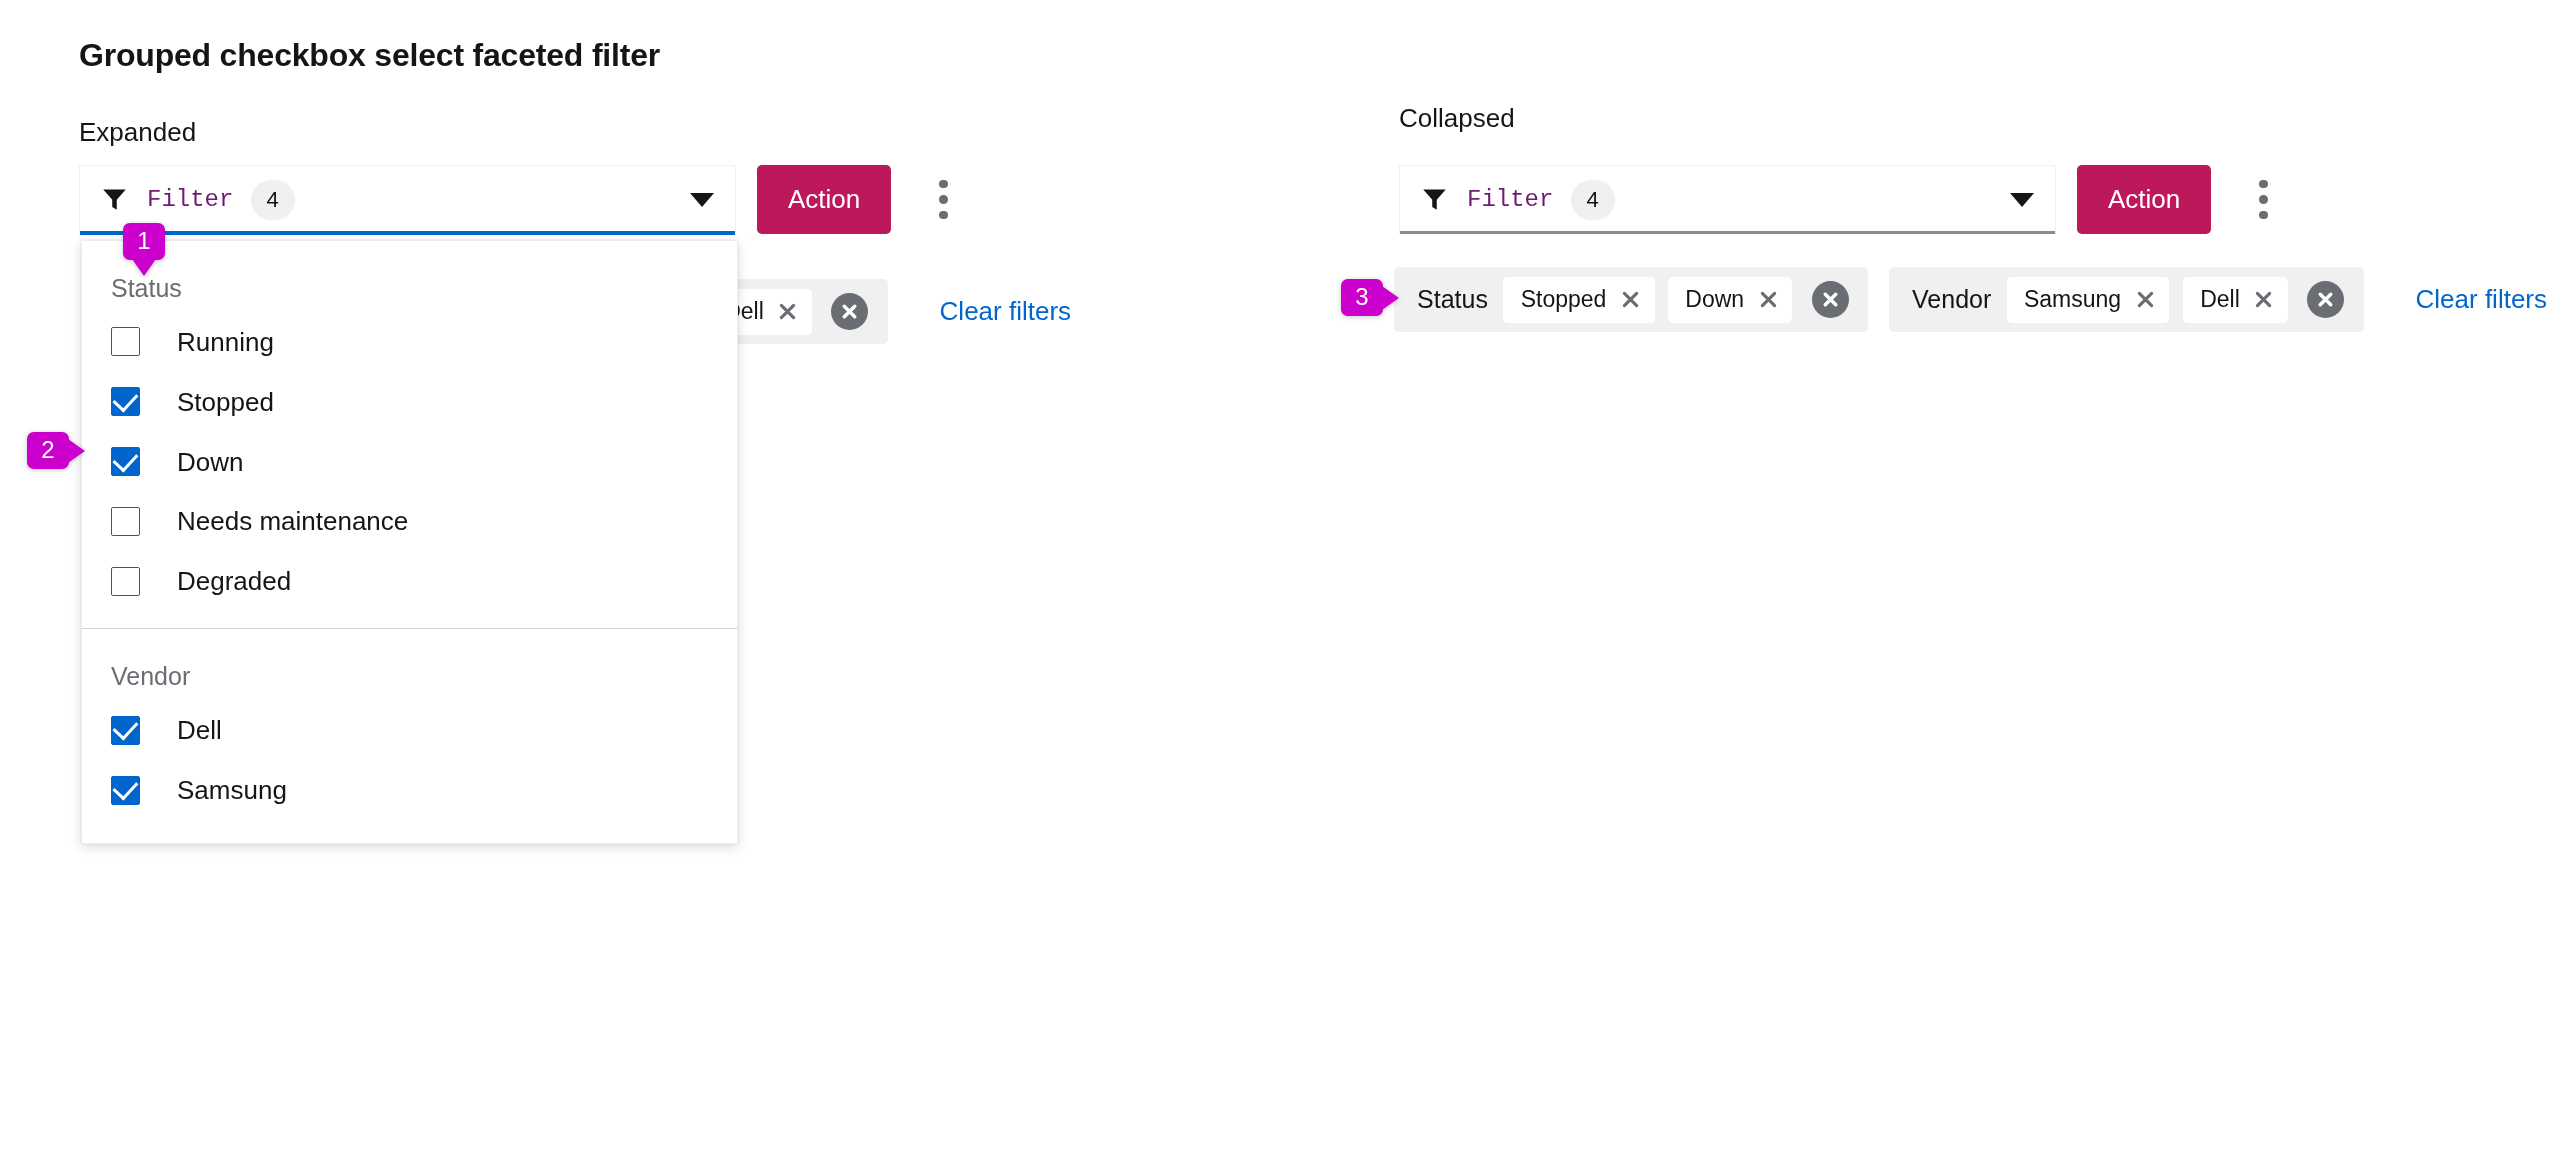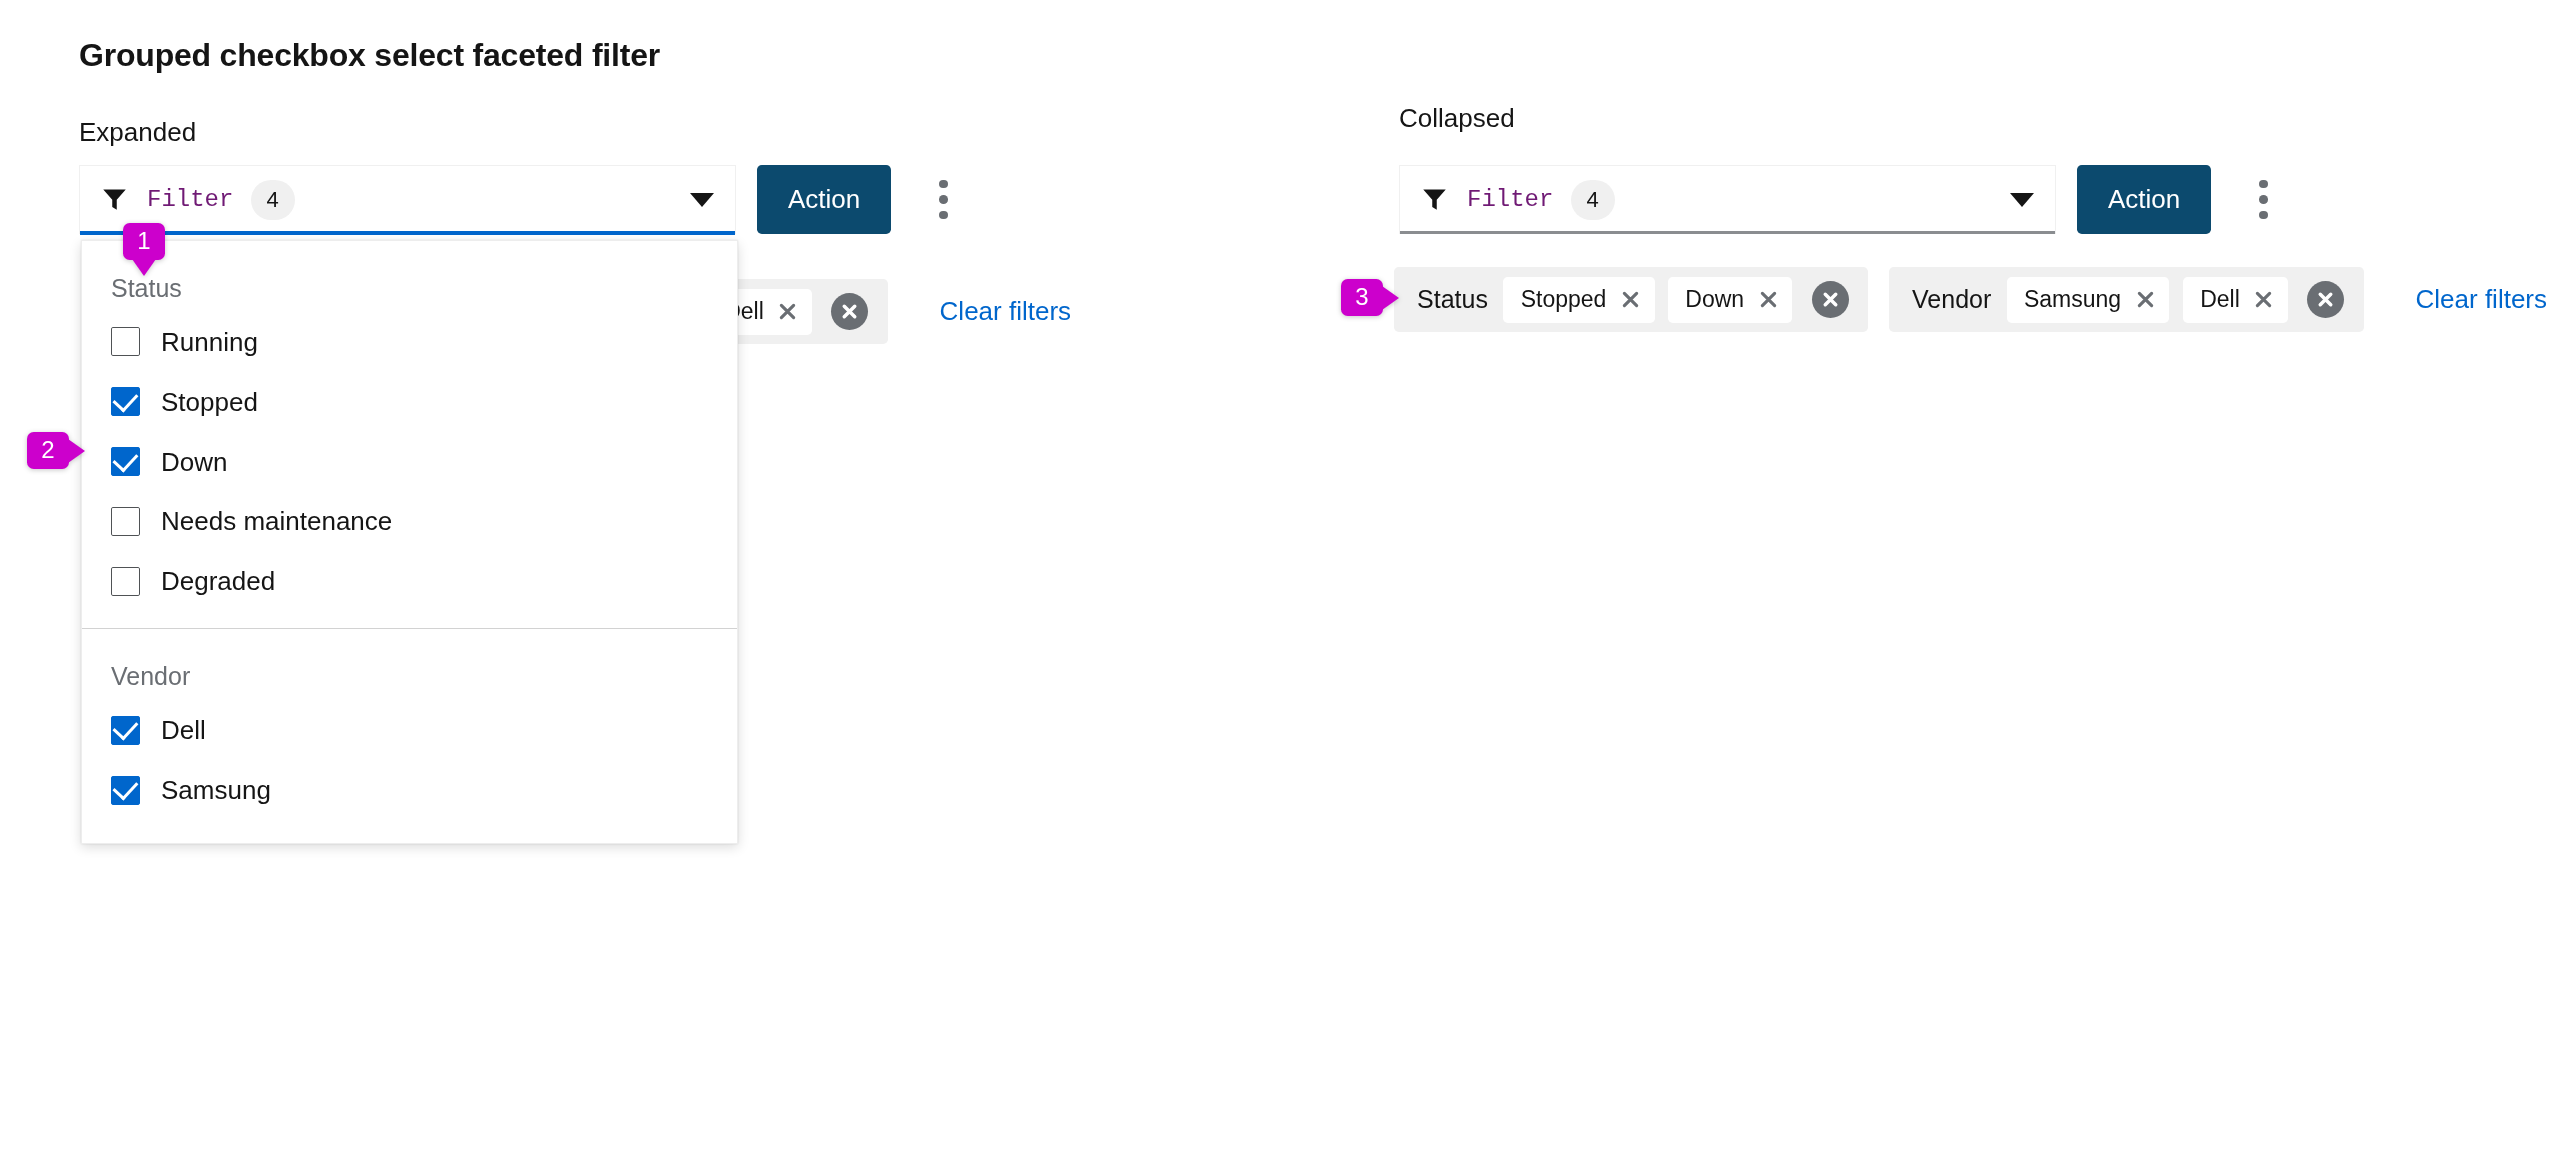--- a/index.html
+++ b/index.html
@@ -96,21 +96,21 @@
     border-left: 12.5px solid transparent;
     border-right: 12.5px solid transparent;
     border-top: 14.4px solid #151515;
   }
 
   
   .action-button {
     margin-left: 21px;
     height: 69px;
     padding: 0 31px;
-    background: #0c4a6e;
+    background: #be185d;
     color: #ffffff;
     border: none;
     border-radius: 4.8px;
     font-family: inherit;
     font-size: 26px;
     cursor: pointer;
     display: inline-flex;
     align-items: center;
     justify-content: center;
     white-space: nowrap;
@@ -217,20 +217,21 @@
   .menu-group-title {
     font-size: 25px;
     color: #6a6e73;
     padding: 13.5px 29px 9.6px 29px;
   }
   .menu-item {
     display: flex;
     align-items: center;
     padding: 15.4px 29px;
     cursor: pointer;
+    gap: 16px;
   }
   .menu-item-label {
     font-size: 26px;
     color: #151515;
     margin-left: 21px;
     line-height: 1;
   }
   .cbox {
     width: 29px; height: 29px;
     flex: 0 0 auto;

